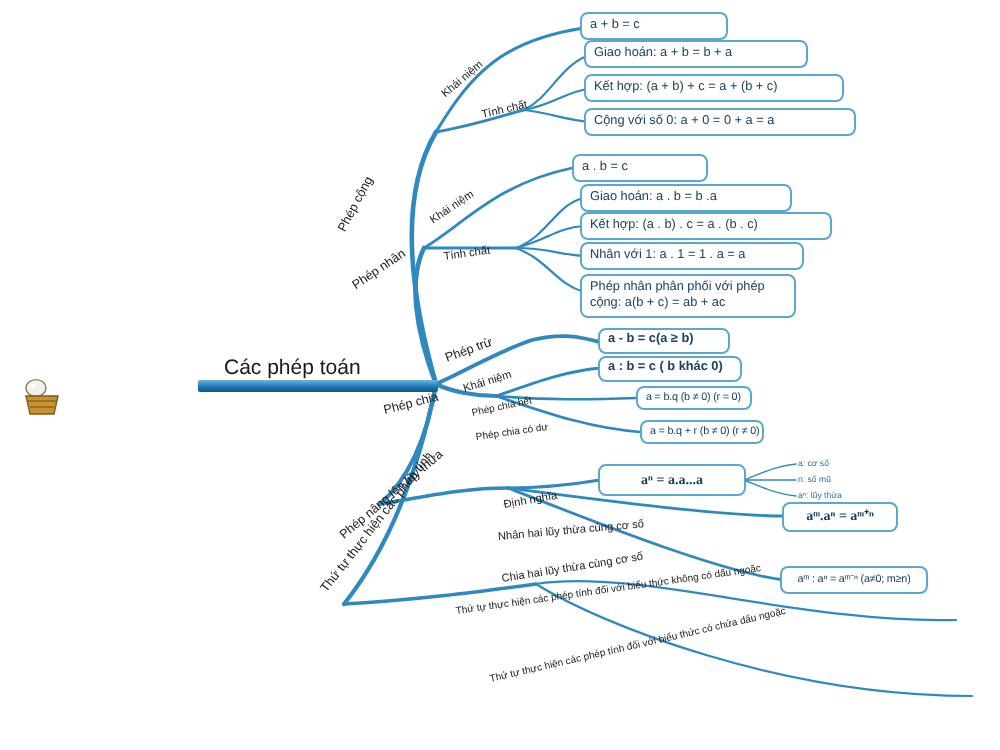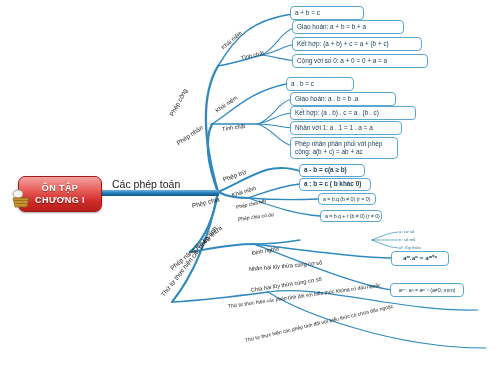--- a/index.html
+++ b/index.html
@@ -142,24 +142,20 @@
       <path d="M172,302 C208,300 238,296 268,292" stroke-width="1.7"></path>
 
       <path d="M268,292 C320,284 400,312 478,310" stroke-width="1.1"></path>
 
       <path d="M268,292 C300,312 390,348 486,348" stroke-width="1.1"></path>
     </g>
   </svg>
 
   <div class="root-bar"></div>
 
-  <div class="center-node">
-    <span class="ln">ÔN TẬP</span>
-    <span class="ln">CHƯƠNG I</span>
-  </div>
 
   <svg class="center-icon" viewBox="0 0 22 22">
     <ellipse cx="8" cy="6" rx="5" ry="4.2" fill="#f2f0ea" stroke="#8a7a55" stroke-width=".7"></ellipse>
     <path d="M3 10 L19 10 L17 19 L5 19 Z" fill="#c8922f" stroke="#7d5a18" stroke-width=".7"></path>
     <path d="M4 12.5 L18 12.5" stroke="#7d5a18" stroke-width=".6"></path>
     <path d="M5 15.5 L17 15.5" stroke="#7d5a18" stroke-width=".6"></path>
     <circle cx="6.5" cy="5" r="1.3" fill="#fff"></circle>
   </svg>
 
   <div class="root-label">Các phép toán</div>
@@ -209,20 +205,21 @@
   <div class="box bold" style="left:299px;top:178px;width:72px;height:13px;">a : b = c ( b khác 0)</div>
 
   <div class="box tiny" style="left:318px;top:193px;width:58px;height:12px;">a = b.q (b ≠ 0) (r = 0)</div>
 
   <div class="box tiny" style="left:320px;top:210px;width:62px;height:12px;">a = b.q + r (b ≠ 0) (r ≠ 0)</div>
 
   <div class="blabel" style="left:171px;top:265px;transform:rotate(-40deg);">Phép nâng lên lũy thừa</div>
 
   <div class="blabel sm" style="left:252px;top:250px;transform:rotate(-10deg);">Định nghĩa</div>
 
+  <div class="box bold formula" style="left:299px;top:232px;width:74px;height:16px;justify-content:center;">aⁿ = a.a...a</div>
 
   <div class="annot" style="left:399px;top:229px;">a: cơ số</div>
   <div class="annot" style="left:399px;top:237px;">n: số mũ</div>
   <div class="annot" style="left:399px;top:245px;">aⁿ: lũy thừa</div>
 
   <div class="blabel sm" style="left:249px;top:266px;transform:rotate(-5deg);">Nhân hai lũy thừa cùng cơ số</div>
 
   <div class="box bold formula" style="left:391px;top:251px;width:58px;height:15px;justify-content:center;">aᵐ.aⁿ = aᵐ⁺ⁿ</div>
 
   <div class="blabel sm" style="left:251px;top:287px;transform:rotate(-9deg);">Chia hai lũy thừa cùng cơ số</div>

